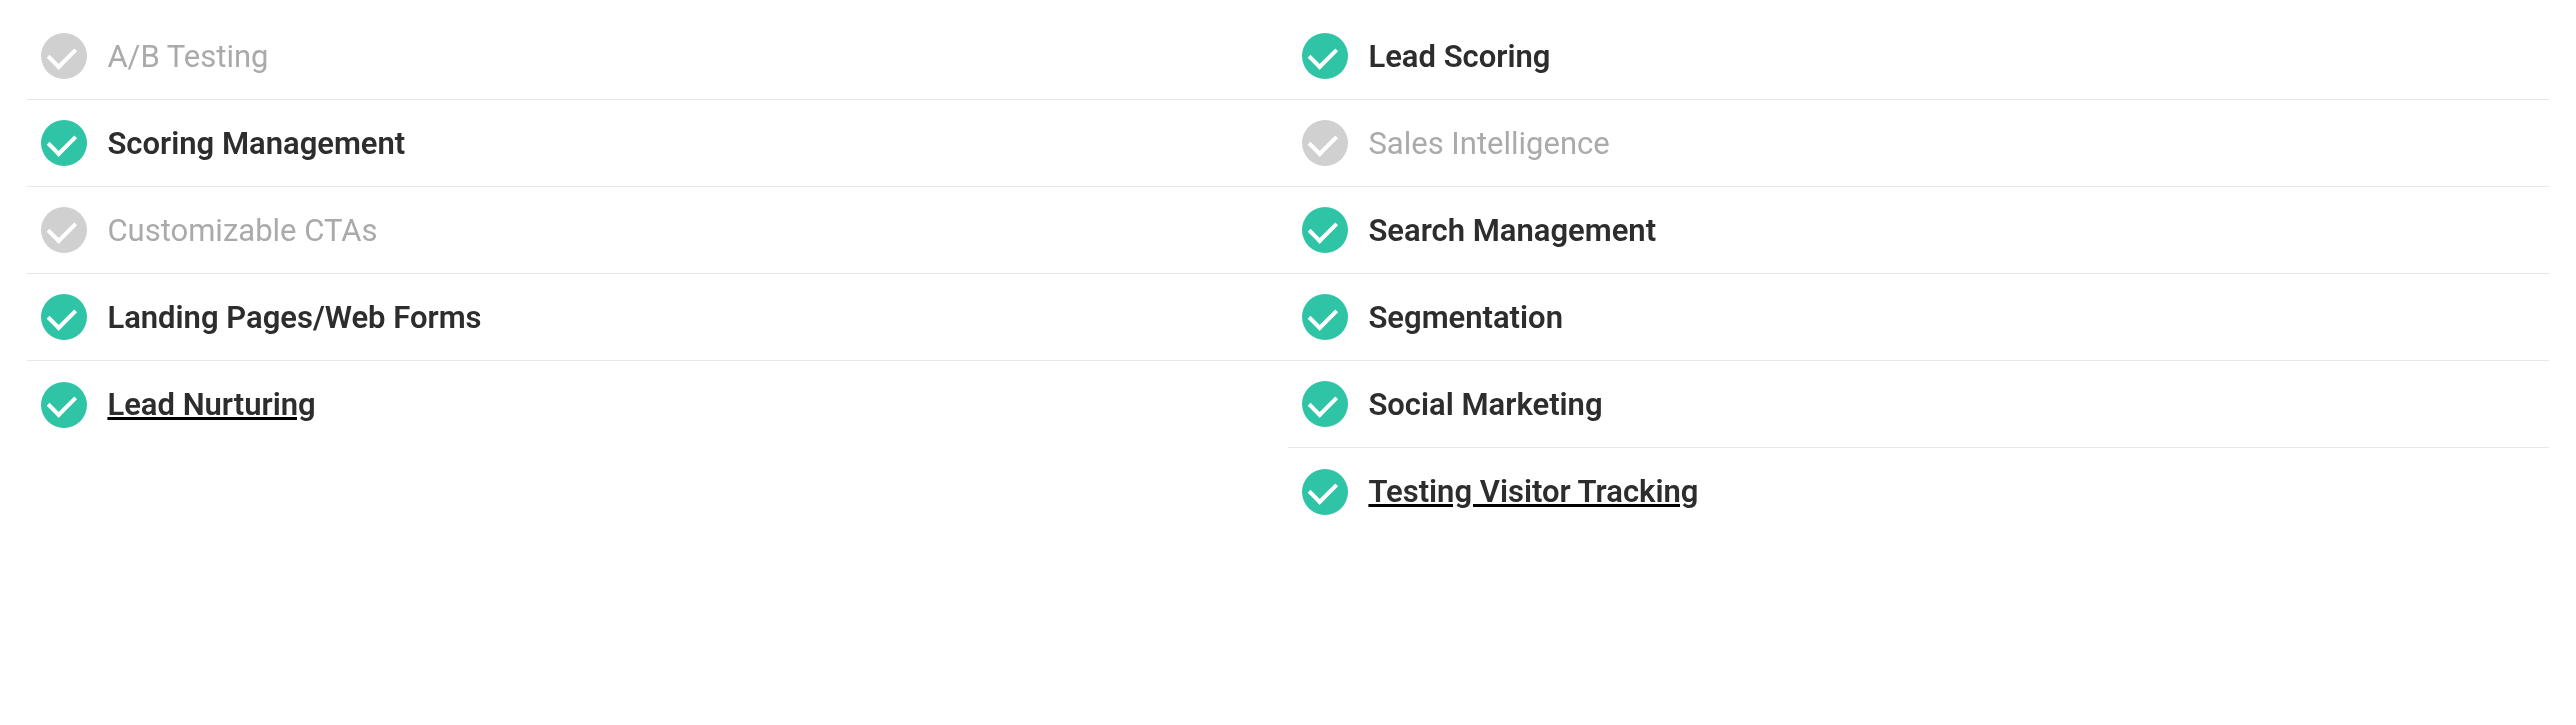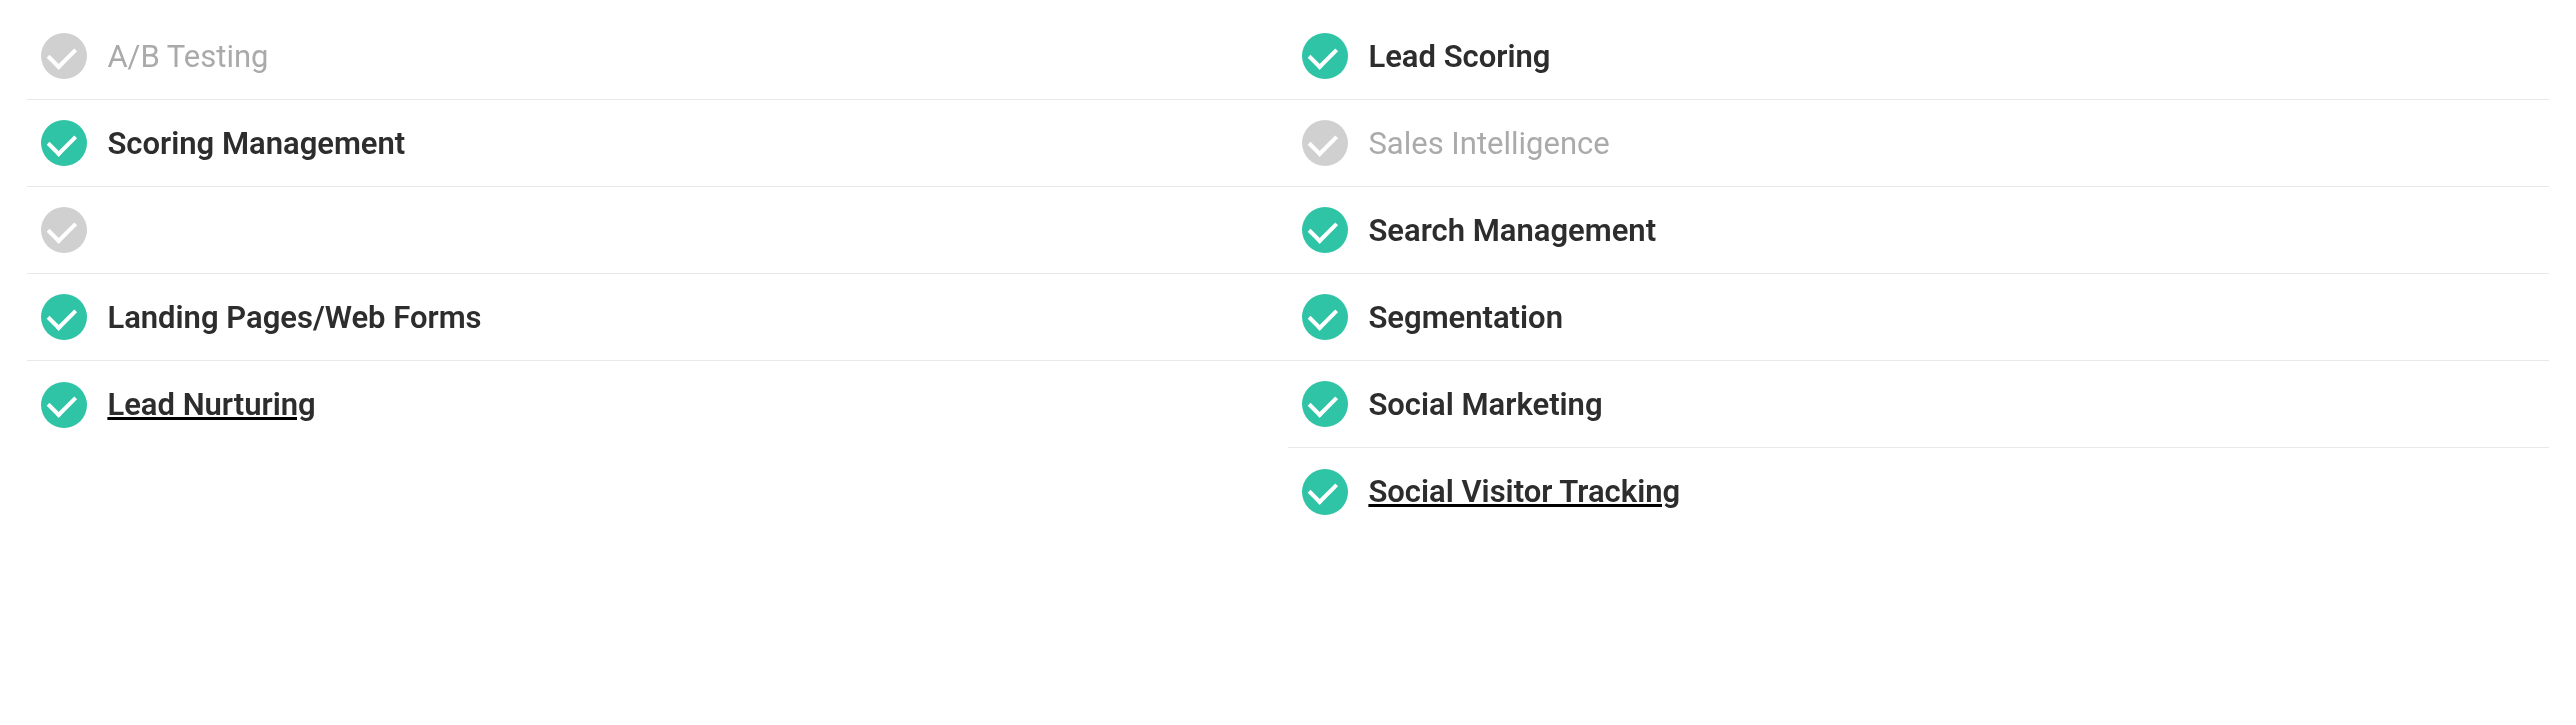--- a/index.html
+++ b/index.html
@@ -132,20 +132,21 @@
         <div class="feature-item">
           <div class="icon-wrapper">
             <div class="check-icon-active"></div>
           </div>
           <span class="feature-label active">Scoring Management</span>
         </div>
         <div class="feature-item">
           <div class="icon-wrapper">
             <div class="check-icon-inactive"></div>
           </div>
+          <span class="feature-label inactive">Customizable CTAs</span>
         </div>
         <div class="feature-item">
           <div class="icon-wrapper">
             <div class="check-icon-active"></div>
           </div>
           <span class="feature-label active">Landing Pages/Web Forms</span>
         </div>
         <div class="feature-item">
           <div class="icon-wrapper">
             <div class="check-icon-active"></div>
@@ -182,18 +183,18 @@
         <div class="feature-item">
           <div class="icon-wrapper">
             <div class="check-icon-active"></div>
           </div>
           <span class="feature-label active">Social Marketing</span>
         </div>
         <div class="feature-item">
           <div class="icon-wrapper">
             <div class="check-icon-active"></div>
           </div>
-          <span class="feature-label active">Social Visitor Tracking</span>
+          <span class="feature-label active">Testing Visitor Tracking</span>
         </div>
       </div>
   </div>
 </div>
 
 
 </body></html>

